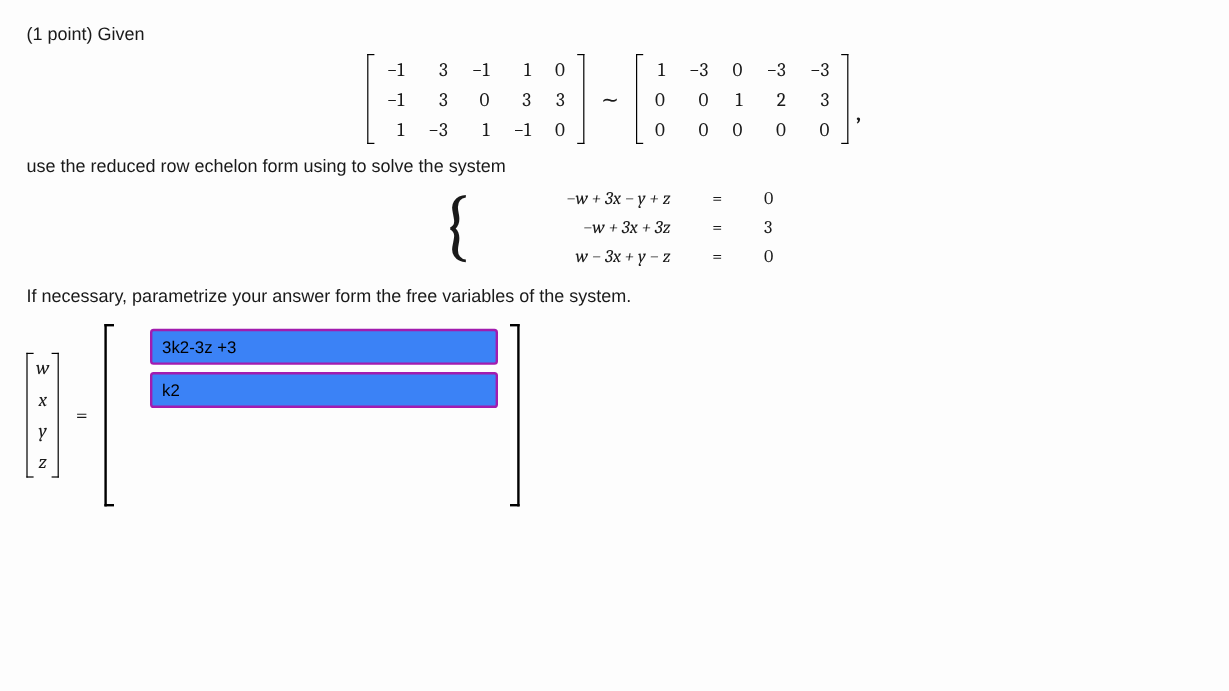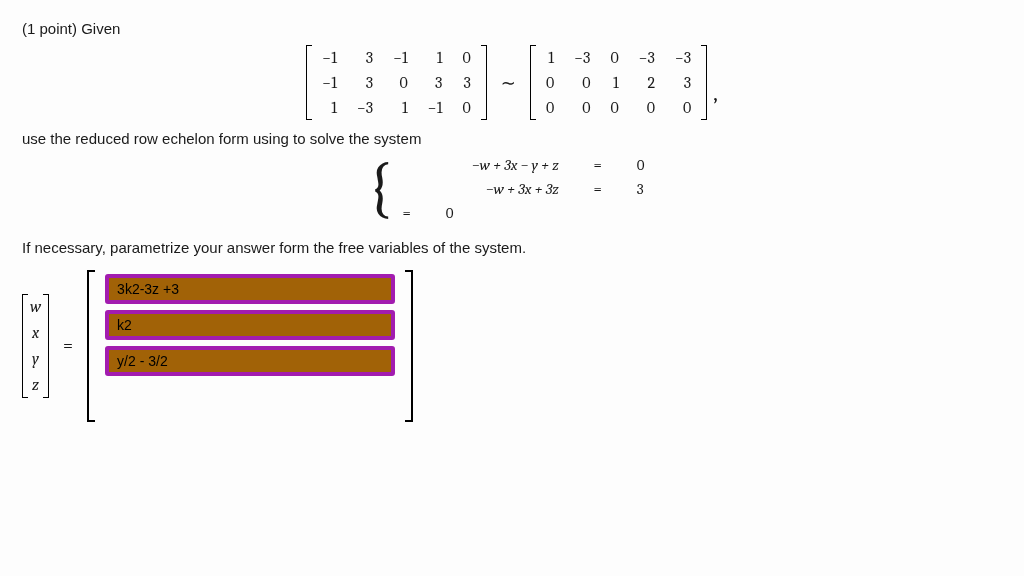--- a/index.html
+++ b/index.html
@@ -81,23 +81,24 @@
     flex-direction: column;
     gap: 6px;
     padding: 4px 18px;
   }
   .inputs-col input {
     width: 290px;
     height: 30px;
     padding: 4px 8px;
     font-size: 14px;
     font-family: Arial, sans-serif;
-    border: 4px solid #a21caf;
+    border: 2px solid #a21caf;
     border-radius: 3px;
-    background: #a16207;
+    background: #3b82f6;
+    margin-left: 20px;
   }
 
   .tail-comma { font-size: 22px; margin-left: 6px; align-self: flex-end; padding-bottom: 14px; }
 </style>
 </head>
 <body>
 
 <div class="line">(1 point) Given</div>
 
 <div class="center-block mathfont">
@@ -172,20 +173,21 @@
       <span class="sys-lhs">−w + 3x − y + z</span>
       <span class="sys-eq">=</span>
       <span class="sys-rhs">0</span>
     </div>
     <div class="sys-row">
       <span class="sys-lhs">−w + 3x + 3z</span>
       <span class="sys-eq">=</span>
       <span class="sys-rhs">3</span>
     </div>
     <div class="sys-row">
+      <span class="sys-lhs">w − 3x + y − z</span>
       <span class="sys-eq">=</span>
       <span class="sys-rhs">0</span>
     </div>
   </div>
 </div>
 
 <div class="line">If necessary, parametrize your answer form the free variables of the system.</div>
 
 <div class="answer-block">
   <span class="matrix mathfont colvec">
@@ -209,17 +211,16 @@
     <span class="br r"></span>
   </span>
 
   <span class="eq-sign mathfont">=</span>
 
   <div class="inputs-wrap">
     <span class="tall-br left"></span>
     <div class="inputs-col">
       <input type="text" value="3k2-3z +3" style="">
       <input type="text" value="k2" style="">
-      <input type="text" value="y/2 - 3/2" style="">
     </div>
     <span class="tall-br right"></span>
   </div>
 </div>
 
 </body></html>

